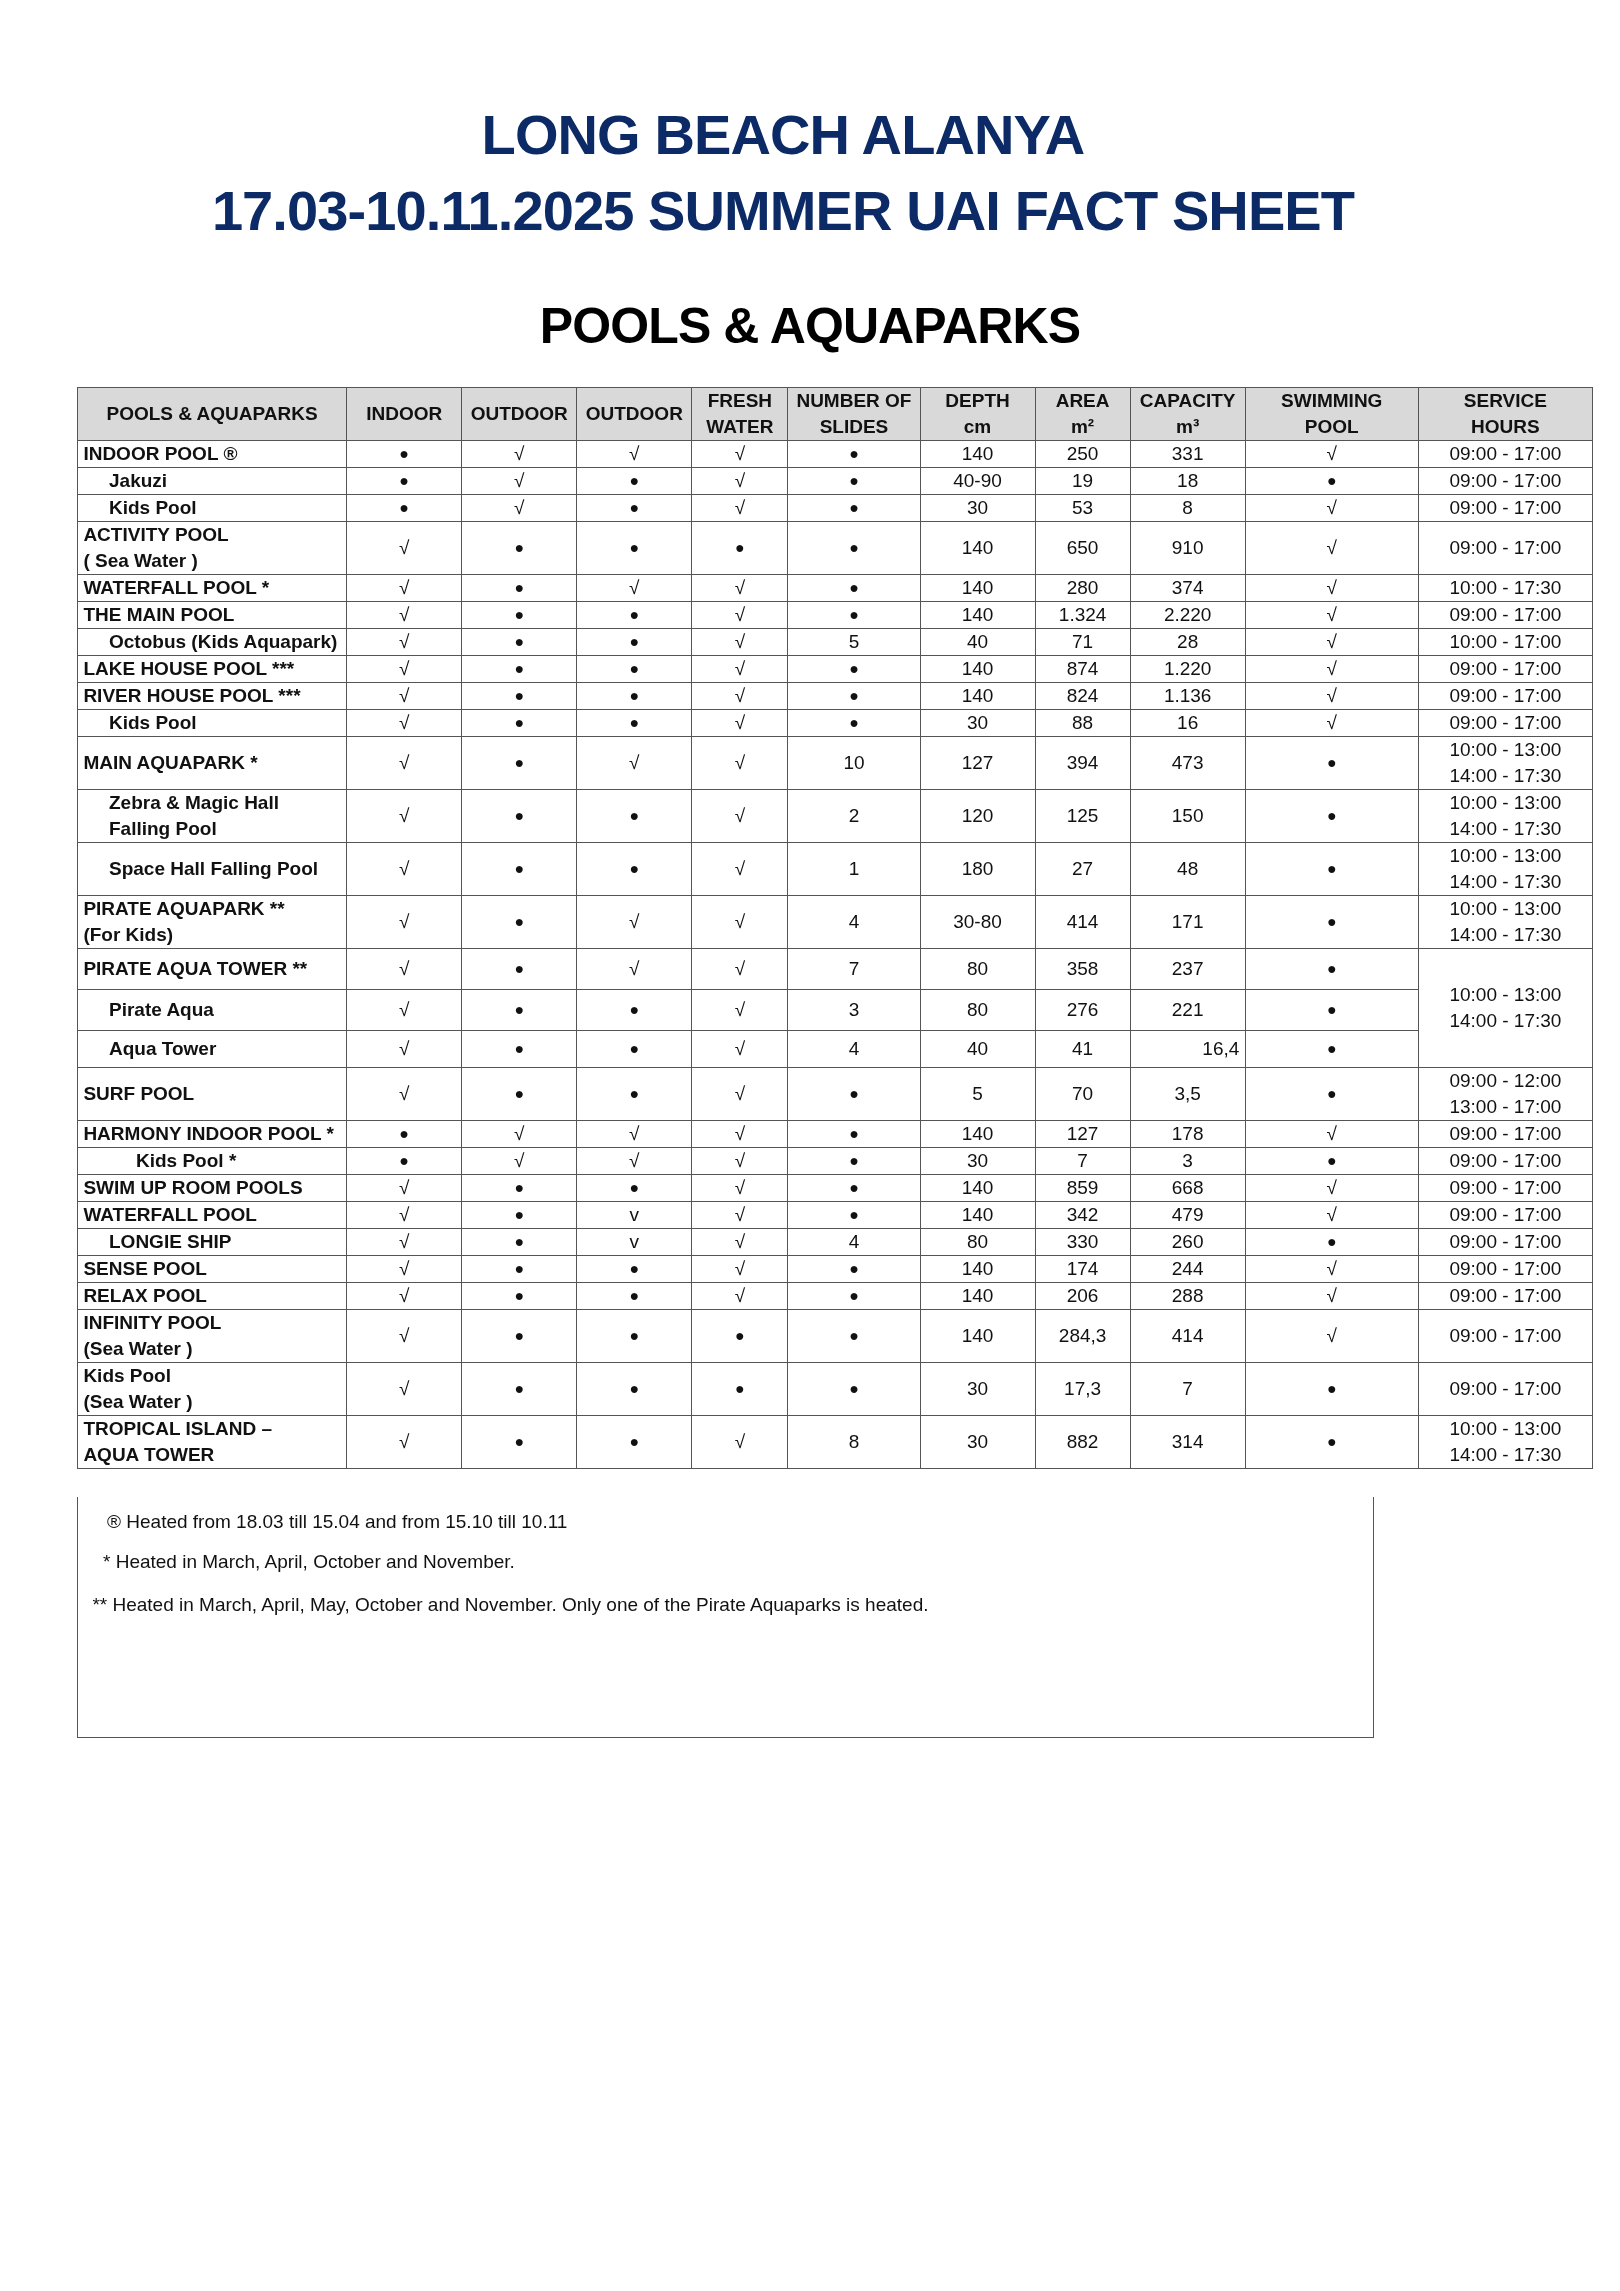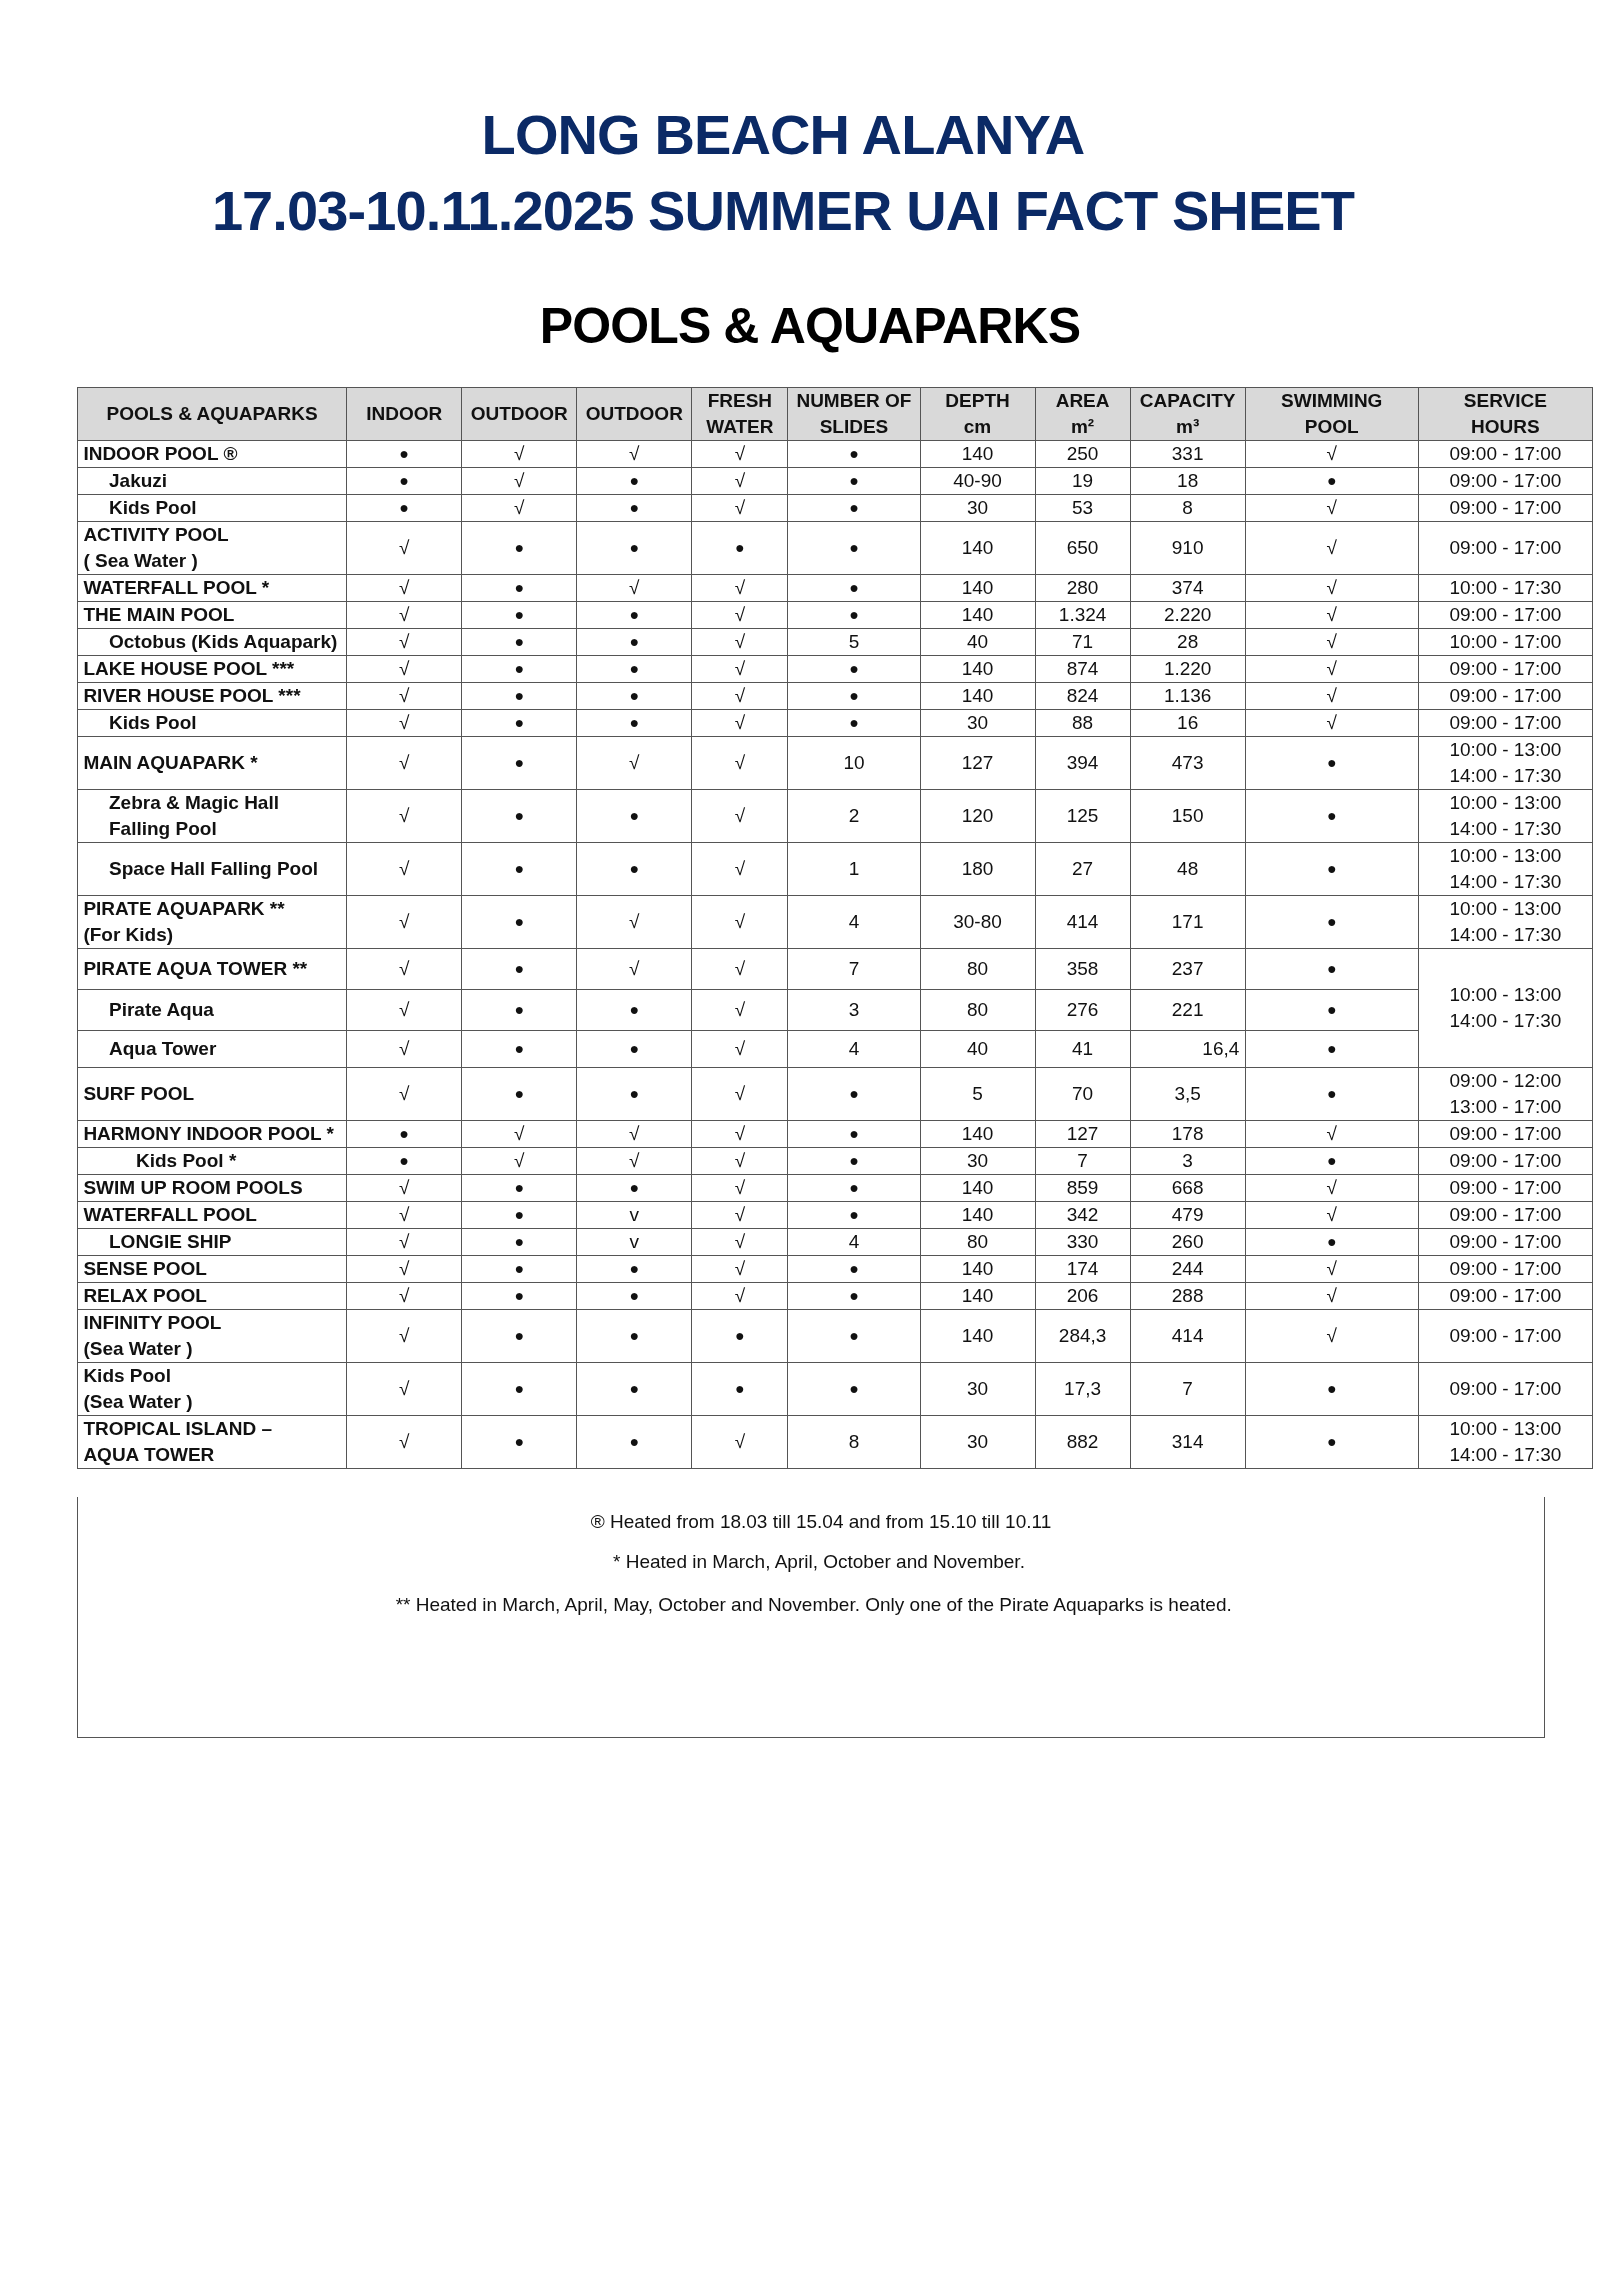--- a/index.html
+++ b/index.html
@@ -17,22 +17,22 @@
   table.facts th, table.facts td { border:1.8px solid #555; padding:0 5.4px;
                                    text-align:center; vertical-align:middle; line-height:26px; }
   table.facts th { background:#d9d9d9; font-weight:bold; height:52px; font-size:19px; }
   table.facts td.name { text-align:left; font-weight:bold; }
   td.name.ind1 { padding-left:31px; }
   td.name.ind2 { padding-left:58px; }
   td.name.center { text-align:center; }
   tr.r1 td { height:26px; }
   tr.r2 td { height:52px; }
   .dot { font-size:16px; }
-  .foot { position:absolute; left:77px; top:1497px; width:1468px; height:241px;
-          border:1.8px solid #555; border-top:none; box-sizing:border-box; font-size:19px;text-align:center; }
+  .foot { position:absolute; left:77px; top:1497px; width:1297px; height:241px;
+          border:1.8px solid #555; border-top:none; box-sizing:border-box; font-size:19px; }
   .foot p { margin:0; position:absolute; left:9px; right:9px; line-height:27px; }
 </style>
 </head>
 <body>
 
 <div class="title" id="t1">LONG BEACH ALANYA</div>
 <div class="title" id="t2">17.03-10.11.2025 SUMMER UAI FACT SHEET</div>
 <div class="subtitle">POOLS &amp; AQUAPARKS</div>
 
 <table class="facts">

